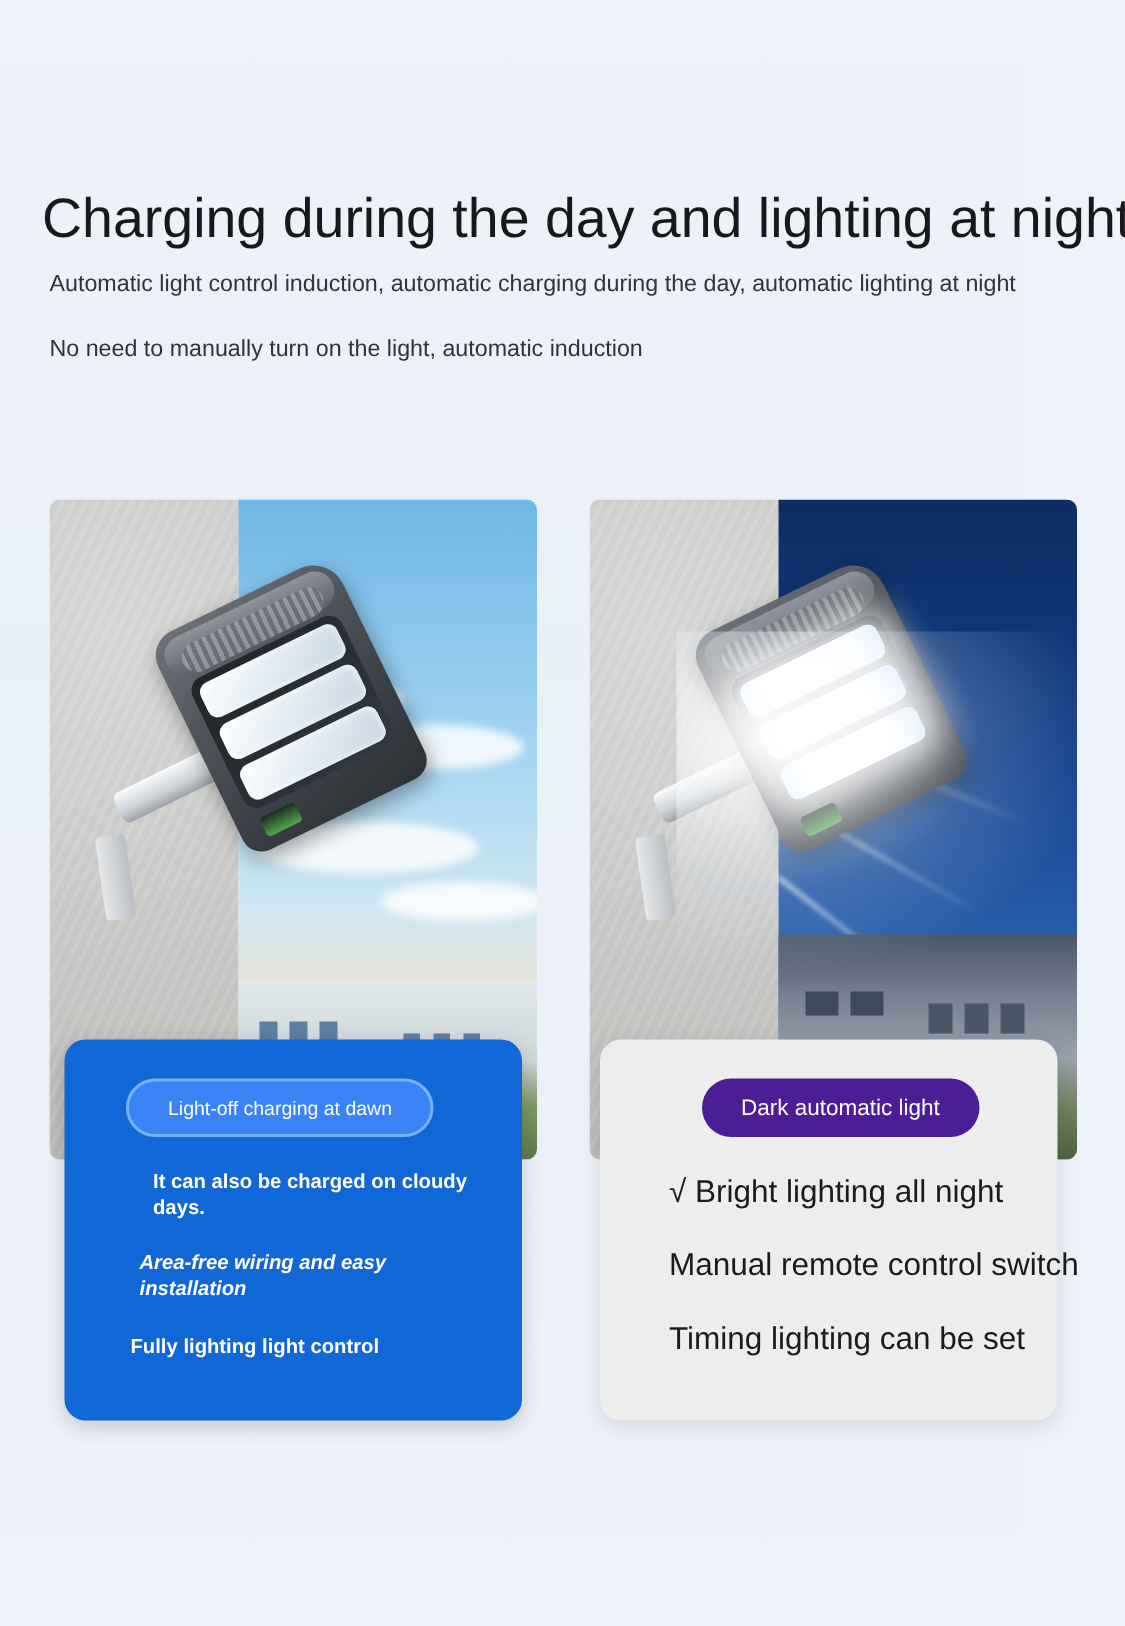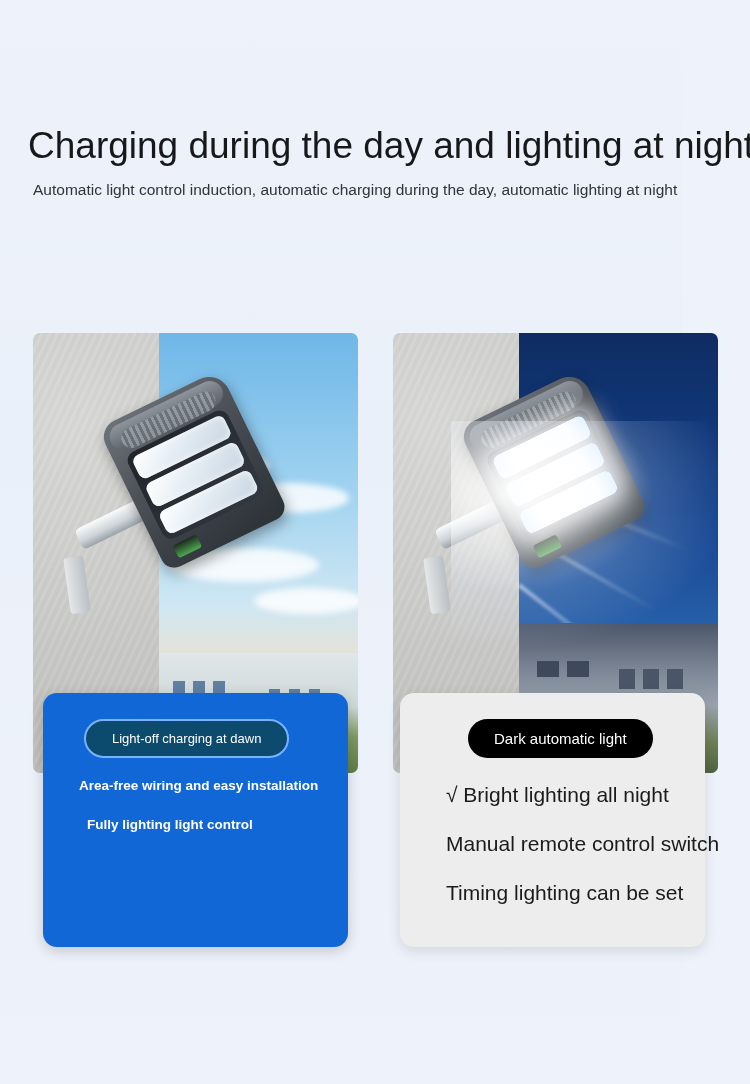--- a/index.html
+++ b/index.html
@@ -229,58 +229,59 @@
     box-shadow: 0 4px 14px rgba(0,0,0,.12);
   }
   .pill {
     display:inline-block;
     border-radius: 999px;
     text-align:center;
     white-space:nowrap;
   }
   .pill-left {
     border: 2px solid #79b2ff;
-    background: #0c4a6e;
+    background: #3b82f6;
     color: #ffffff;
     font-size: 13px;
     padding: 10px 26px;
     margin-left: 19px;
   }
   .pill-right {
-    background: #000000;
+    background: #4c1d95;
     color: #ffffff;
     font-size: 15px;
     padding: 11px 26px;
     margin-left: 46px;
   }
   .line-left {
     color:#ffffff;
     font-size: 13.5px;
     font-weight: bold;
     line-height: 1.25;
     margin-top: 22px;
     margin-left: 37px;
   }
-  .line-left.l2 { margin-top: 20px; margin-left: 14px; }
+  .line-left.l2 { margin-top: 20px; margin-left: 28px; font-style: italic; }
   .line-left.l3 { margin-top: 22px; margin-left: 22px; }
   .line-right {
     color:#1b1b1b;
     font-size: 21px;
     margin-top: 25px;
     margin-left: 24px;
     white-space: nowrap;
   }
 </style>
 </head>
 <body>
 
 <div class="page">
 
   <h1 class="headline">Charging during the day and lighting at night</h1>
   <div class="sub1">Automatic light control induction, automatic charging during the day, automatic lighting at night</div>
+  <div class="sub2">No need to manually turn on the light, automatic induction</div>
 
   <div class="panel panel-left">
     <div class="wall"></div>
     <div class="sky-day">
       <div class="cloud" style="left:20px; top:120px; width:90px; height:26px;"></div>
       <div class="cloud" style="left:70px; top:150px; width:120px; height:30px;"></div>
       <div class="cloud" style="left:10px; top:215px; width:150px; height:34px;"></div>
       <div class="cloud" style="left:95px; top:255px; width:110px; height:26px;"></div>
     </div>
     <div class="house-day">
@@ -342,20 +343,21 @@
           <div class="led lit"></div>
         </div>
         <div class="sensor"></div>
       </div>
       <div class="lamp-beam"></div>
     </div>
   </div>
 
   <div class="card card-left">
     <div class="pill pill-left">Light-off charging at dawn</div>
+    <div class="line-left l1">It can also be charged on cloudy days.</div>
     <div class="line-left l2">Area-free wiring and easy installation</div>
     <div class="line-left l3">Fully lighting light control</div>
   </div>
 
   <div class="card card-right">
     <div class="pill pill-right">Dark automatic light</div>
     <div class="line-right">√ Bright lighting all night</div>
     <div class="line-right">Manual remote control switch</div>
     <div class="line-right">Timing lighting can be set</div>
   </div>

